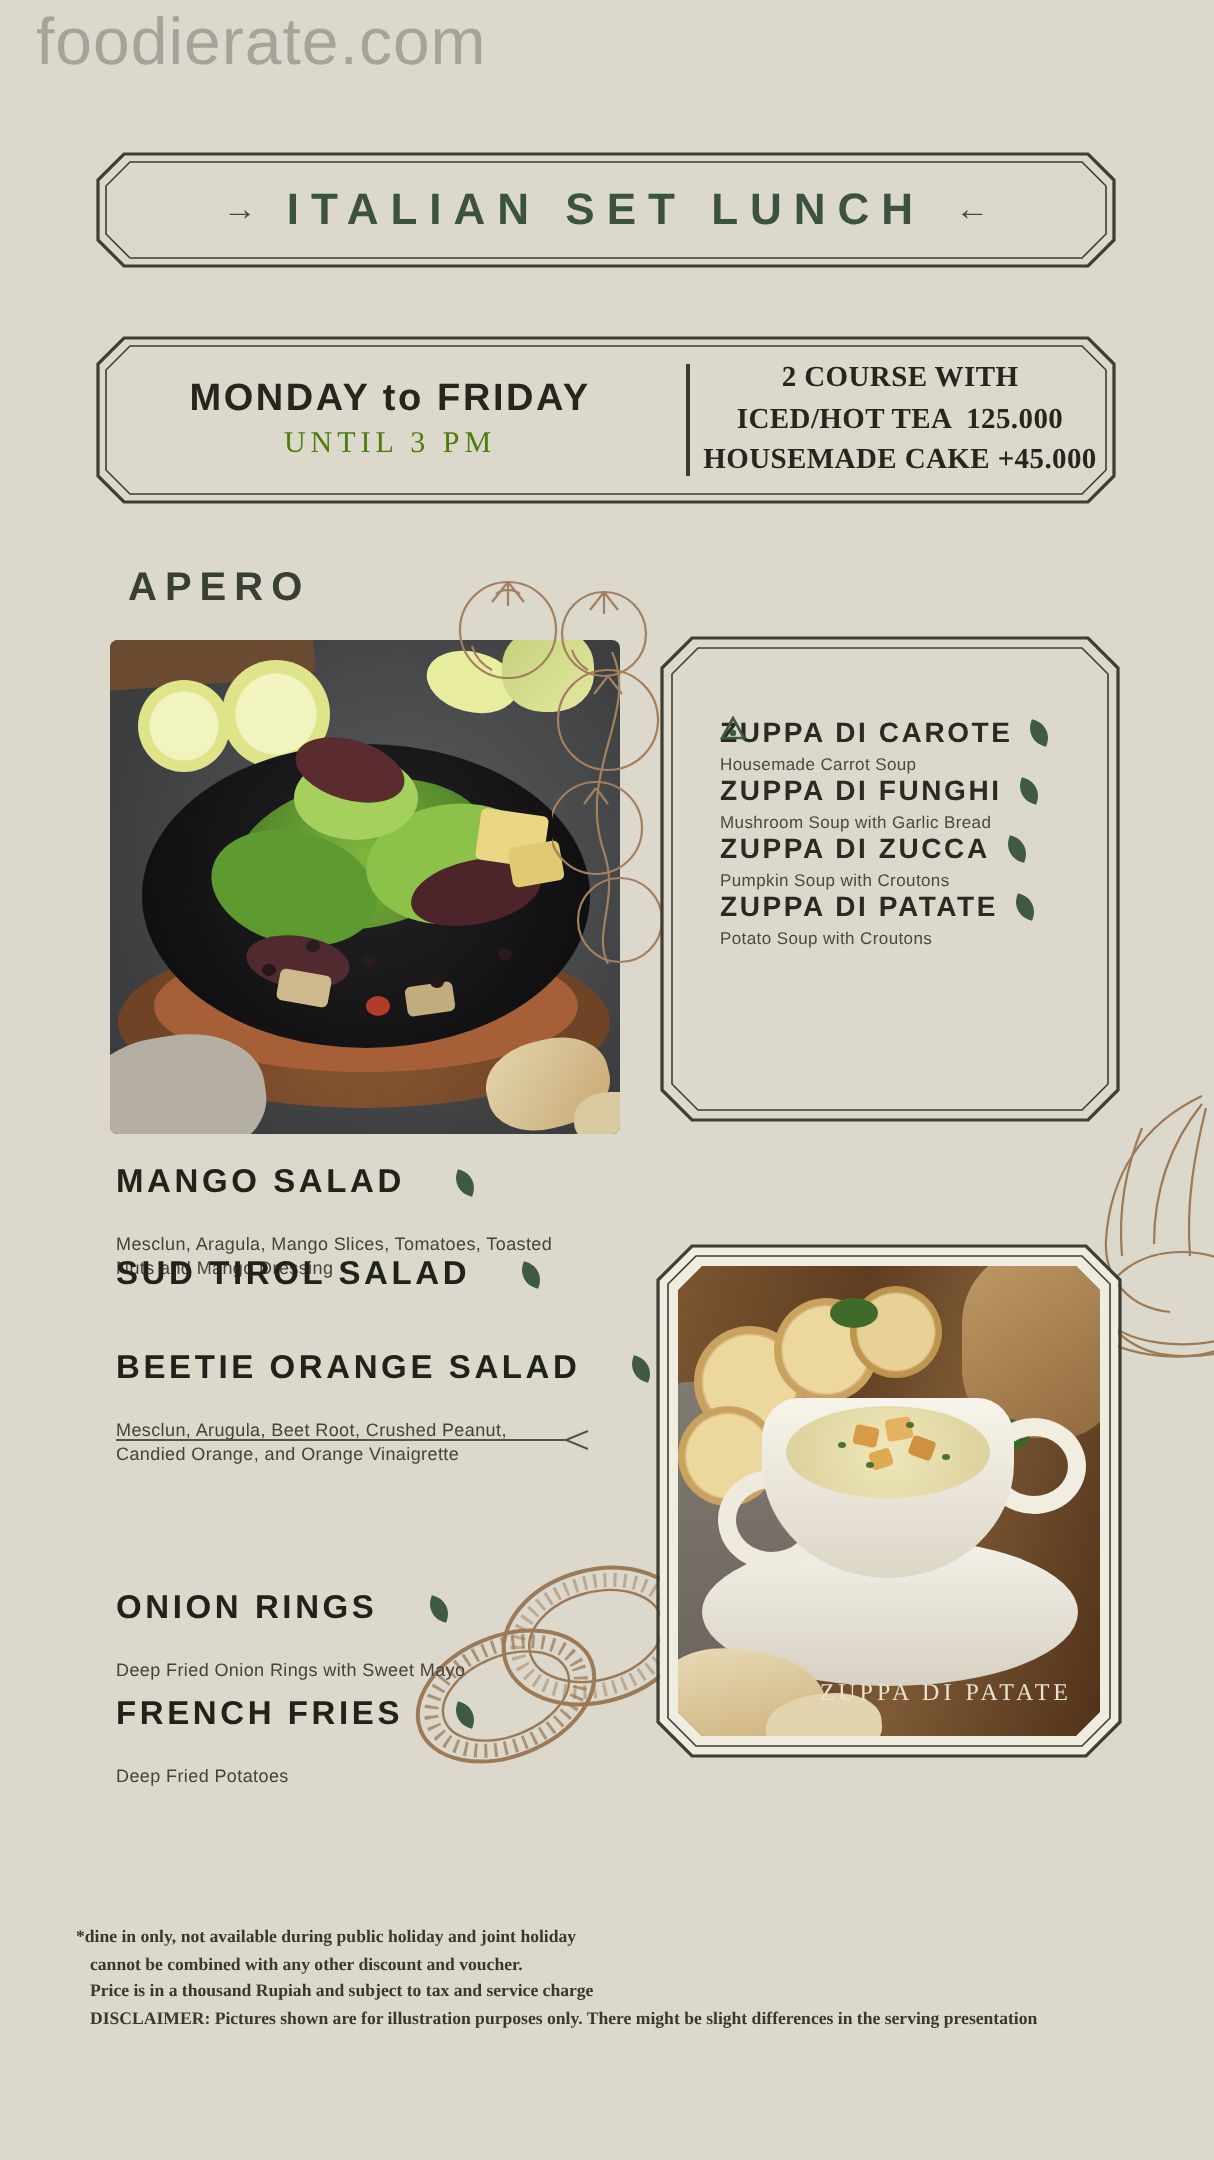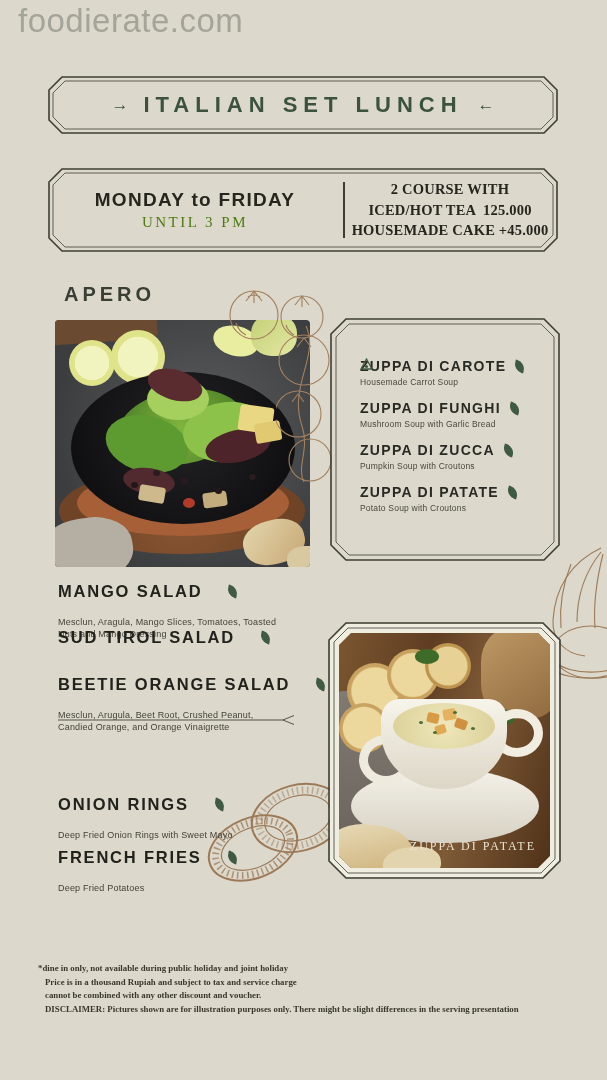--- a/index.html
+++ b/index.html
@@ -29,21 +29,21 @@
   .apero{position:absolute;left:64px;top:283px;font-size:20px;font-weight:700;letter-spacing:4px;color:#3a3f35;z-index:2;}
 
   .salad-photo{position:absolute;left:55px;top:320px;width:255px;height:247px;border-radius:4px;overflow:hidden;z-index:1;
                background:radial-gradient(circle at 58% 45%,#5c5d5f,#3c3d3f 75%);}
   .soup-scene{position:absolute;left:11px;top:11px;width:211px;height:235px;overflow:hidden;
       clip-path:polygon(12px 0,calc(100% - 12px) 0,100% 12px,100% calc(100% - 12px),calc(100% - 12px) 100%,12px 100%,0 calc(100% - 12px),0 12px);
       background:linear-gradient(105deg,#7b5630 0%,#5f3d22 35%,#7e5a36 60%,#503219 100%);}
 
   .sketch{position:absolute;z-index:2;}
 
-  .soup-items{position:absolute;left:30px;top:40px;right:12px;display:flex;flex-direction:column;gap:13px;z-index:4;}
+  .soup-items{position:absolute;left:30px;top:40px;right:12px;display:flex;flex-direction:column;z-index:4;}
   .soup-name-row{display:flex;align-items:center;gap:8px;}
   .soup-name{font-size:14px;font-weight:700;letter-spacing:1.3px;color:#2a2a25;}
   .soup-desc{font-size:8.5px;color:#4a483f;margin-top:3px;letter-spacing:.2px;}
 
   .leaf{display:inline-block;width:11px;height:11px;background:#3e5b41;border-radius:0 85% 0 85%;
         transform:rotate(18deg);}
 
   .dishes{position:absolute;left:48px;top:578px;width:290px;height:300px;z-index:2;}
   .dish{position:absolute;left:10px;}
   .dish-name-row{display:flex;align-items:center;gap:25px;}
@@ -268,18 +268,18 @@
       <div class="caption">ZUPPA DI PATATE</div>
     </div>
     <svg width="233" height="257" style="pointer-events:none;">
       <polygon points="18,1 215,1 232,18 232,239 215,256 18,256 1,239 1,18" fill="none" stroke="#3e3e35" stroke-width="1.6"></polygon>
       <polygon points="20,6 213,6 227,20 227,237 213,251 20,251 6,237 6,20" fill="none" stroke="#3e3e35" stroke-width="0.8"></polygon>
     </svg>
   </div>
 
   <div class="footer">
     <div>*dine in only, not available during public holiday and joint holiday</div>
+    <div class="ind">cannot be combined with any other discount and voucher.</div>
     <div class="ind">Price is in a thousand Rupiah and subject to tax and service charge</div>
-    <div class="ind">cannot be combined with any other discount and voucher.</div>
     <div class="ind">DISCLAIMER: Pictures shown are for illustration purposes only. There might be slight differences in the serving presentation</div>
   </div>
 
 </div>
 
 </body></html>

